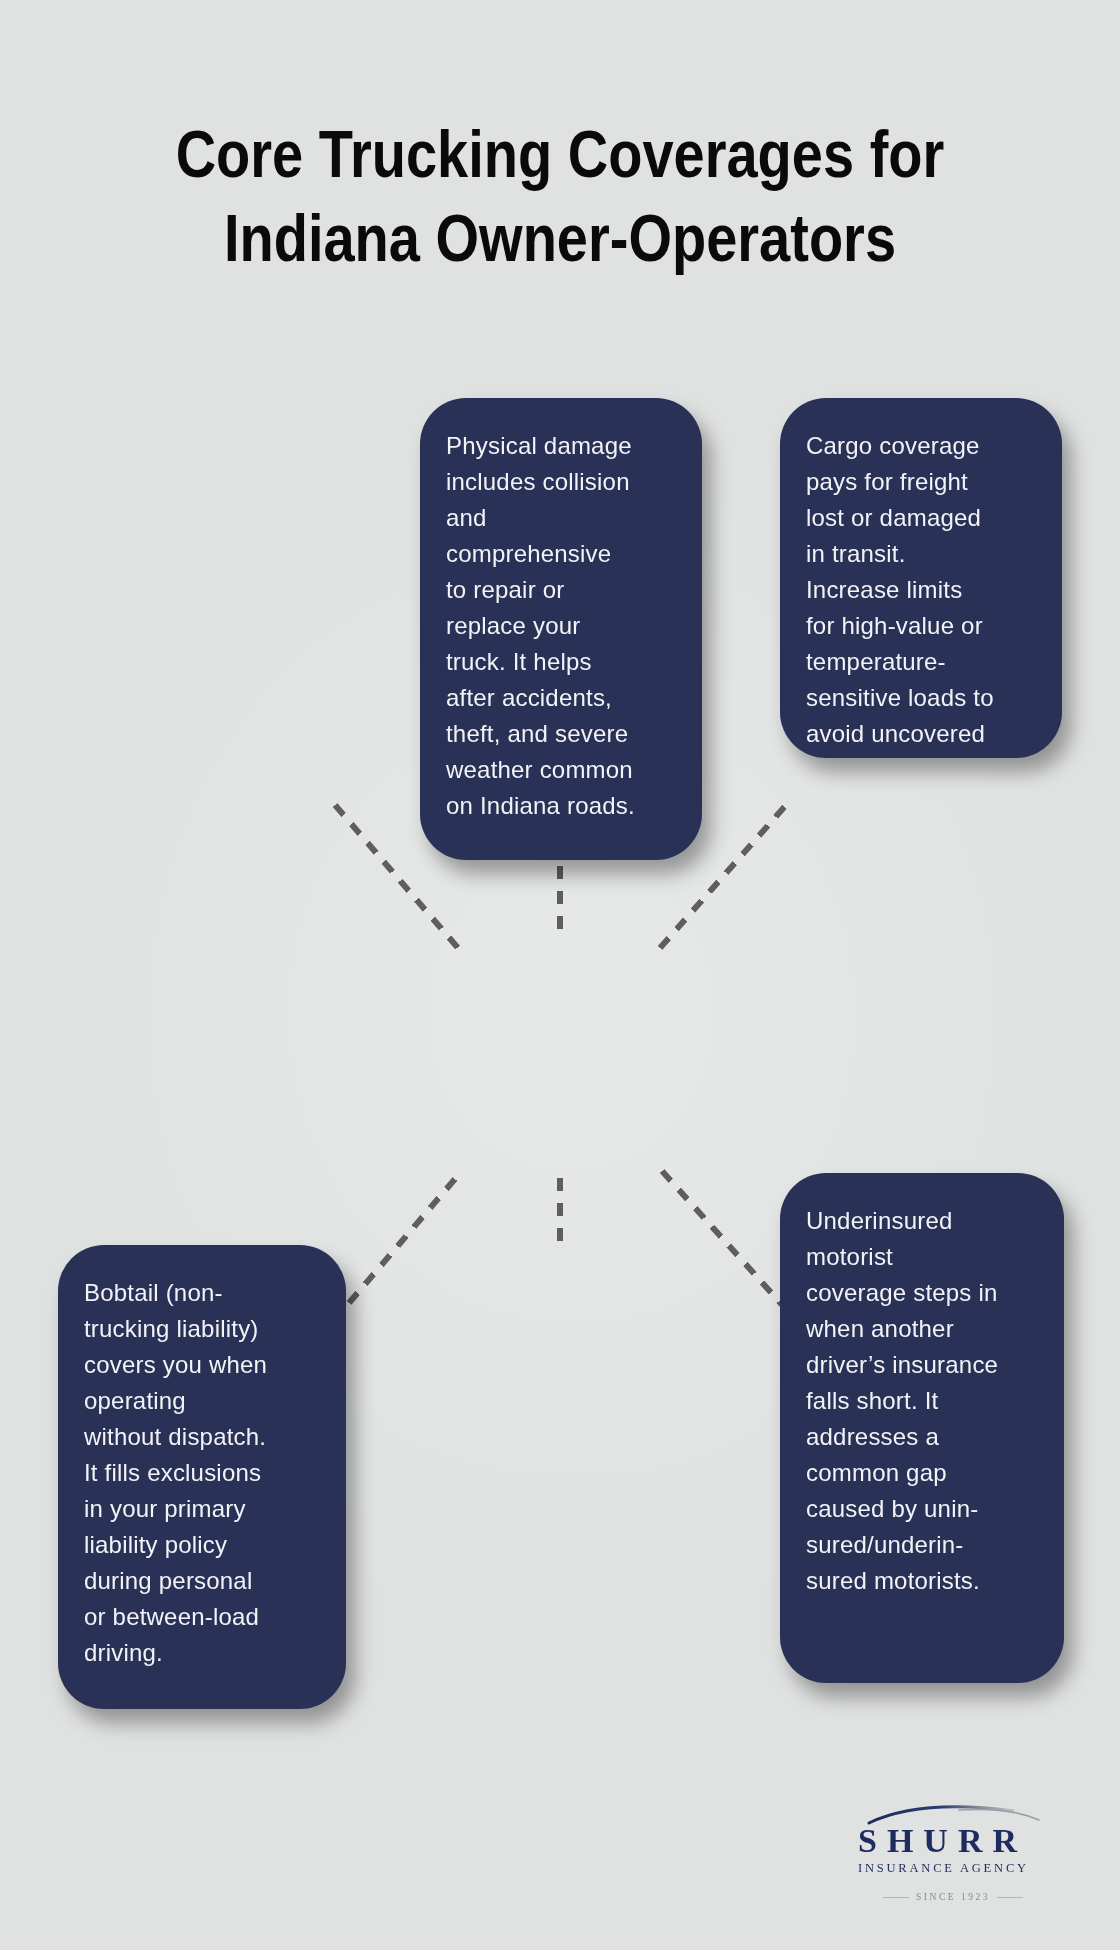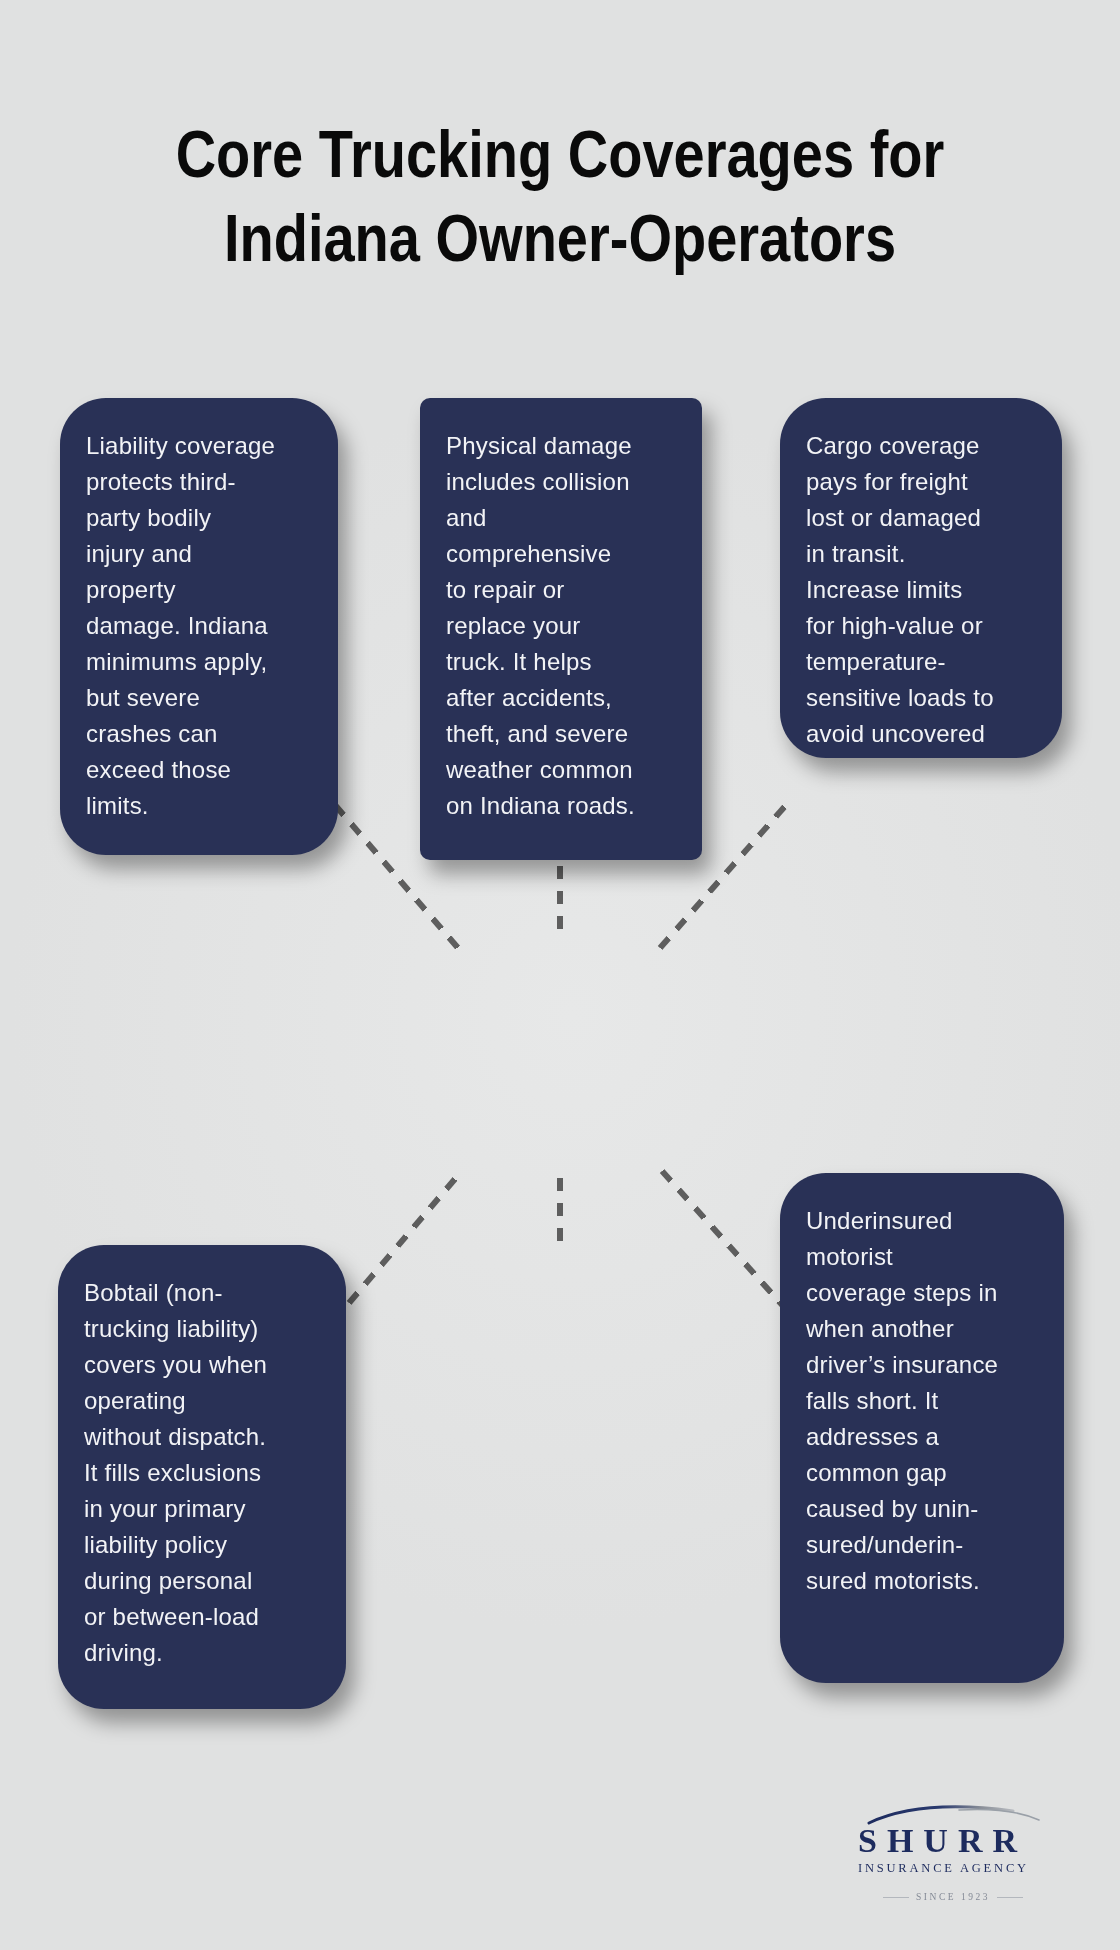--- a/index.html
+++ b/index.html
@@ -58,21 +58,21 @@
     padding:30px 26px;
     font-size:24px;
     line-height:36px;
     letter-spacing:0.2px;
     white-space:pre-line;
     box-shadow:9px 14px 20px rgba(0,0,0,0.35);
     z-index:2;
     overflow:hidden;
   }
   .n1{left:60px; top:398px; width:278px;height:457px;}
-  .n2{left:420px;top:398px; width:282px;height:462px;border-radius:10px;}
+  .n2{left:420px;top:398px; width:282px;height:462px;}
   .n3{left:780px;top:398px; width:282px;height:360px;}
   .n4{left:58px; top:1245px;width:288px;height:464px;}
   .n5{left:420px;top:1243px;width:282px;height:391px;}
   .n6{left:780px;top:1173px;width:284px;height:510px;}
   
   .center-node{
     position:absolute;
     left:387px;top:935px;width:348px;height:238px;
     background:#ffffff;
     border-radius:40px;
@@ -136,31 +136,20 @@
   <h1 class="title">Core Trucking Coverages for
 Indiana Owner-Operators</h1>
 
   <div class="connector c1"></div>
   <div class="connector vert c2"></div>
   <div class="connector c3"></div>
   <div class="connector c4"></div>
   <div class="connector vert c5"></div>
   <div class="connector c6"></div>
 
-  <section class="node n1">Liability coverage
-protects third-
-party bodily
-injury and
-property
-damage. Indiana
-minimums apply,
-but severe
-crashes can
-exceed those
-limits.</section>
   <section class="node n2">Physical damage
 includes collision
 and
 comprehensive
 to repair or
 replace your
 truck. It helps
 after accidents,
 theft, and severe
 weather common

